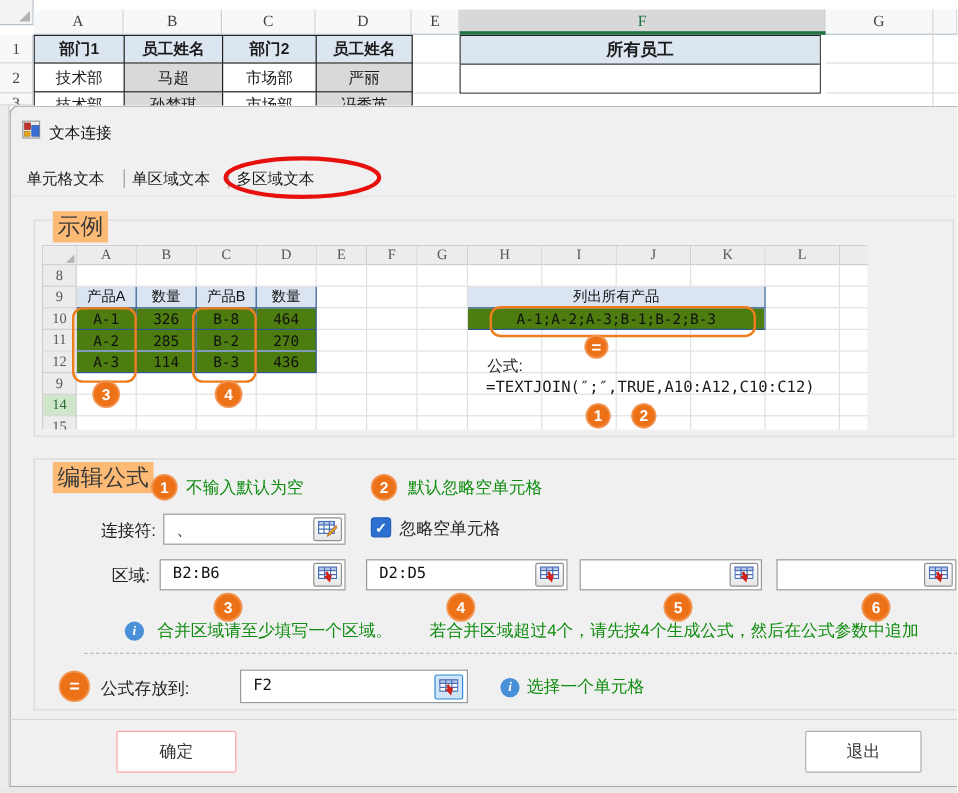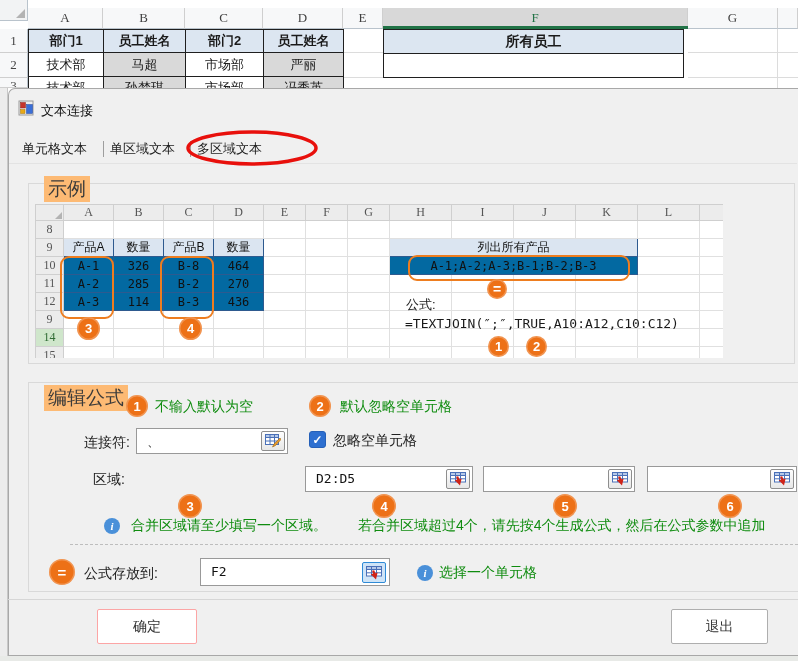--- a/index.html
+++ b/index.html
@@ -37,21 +37,21 @@
   .minwrap{background:#fff;overflow:hidden;}
   table.mini{border-collapse:collapse;table-layout:fixed;width:688px;}
   table.mini td{padding:0;height:18px;border:1px solid #e0e0e0;box-sizing:border-box;
      text-align:center;font-size:12px;overflow:hidden;white-space:nowrap;}
   table.mini td.mh{background:#ececec;border-color:#cfcfcf;color:#555;height:16px;
      font-family:"Liberation Serif",serif;font-size:12px;position:relative;}
   table.mini td.rn{background:#ececec;border-color:#cfcfcf;color:#555;
      font-family:"Liberation Serif",serif;}
   table.mini td.rn.grn{background:#cfe6cb;color:#2f6b33;}
   table.mini td.hb{background:#dbe5f1;border:1.5px solid #2e5a8f;color:#111;}
-  table.mini td.db{background:#0369a1;border:1.5px solid #2e5a8f;
+  table.mini td.db{background:#4d7c0f;border:1.5px solid #2e5a8f;
      font-family:"DejaVu Sans Mono",monospace;font-size:12px;color:#111;}
   
   .orect{border:2.5px solid #ee7d1f;border-radius:9px;box-sizing:border-box;background:transparent;}
   .nbadge{background:#ed7117;color:#fff;border-radius:50%;font-weight:bold;
      display:flex;align-items:center;justify-content:center;font-size:13px;
      box-shadow:inset 0 0 0 1.5px rgba(255,255,255,.25);}
   .grtxt{color:#0f8c0f;font-size:14px;white-space:nowrap;}
   .formula{font-family:"DejaVu Sans Mono",monospace;font-size:13px;color:#1a1a1a;white-space:nowrap;}
   
   .flabel{font-size:14px;color:#222;text-align:right;}
@@ -355,89 +355,102 @@
         <line x1="0.5" y1="7" x2="13.5" y2="7" stroke="#4a70b8"></line>
         <path d="M15 4 L9 10 L7.5 13 L10.5 11.5 L16 5.5 Z" fill="#e79a2e" stroke="#9c6410" stroke-width="0.6"></path>
       </svg>
     </span>
   </div>
   <div class="abs chk" style="left:309px;top:431px;width:17px;height:17px;">✓</div>
   <div class="abs" style="left:333px;top:432px;font-size:14px;color:#222;">忽略空单元格</div>
 
   <div class="abs flabel" style="left:55px;top:471px;width:70px;">区域:</div>
 
-
-  <div class="abs finput" style="left:305px;top:466px;width:168px;height:26px;">
-    <span class="fval">D2:D5</span>
+  <div class="abs finput" style="left:133px;top:466px;width:155px;height:26px;">
+    <span class="fval">B2:B6</span>
     <span class="icobtn">
       <svg width="16" height="14" viewBox="0 0 16 14">
         <rect x="0.5" y="0.5" width="15" height="9.5" fill="#fff" stroke="#4a70b8"></rect>
         <rect x="0.5" y="0.5" width="15" height="3" fill="#b6c9e8" stroke="#4a70b8"></rect>
         <line x1="5.5" y1="0.5" x2="5.5" y2="10" stroke="#4a70b8"></line>
         <line x1="10.5" y1="0.5" x2="10.5" y2="10" stroke="#4a70b8"></line>
         <line x1="0.5" y1="6.8" x2="15.5" y2="6.8" stroke="#4a70b8"></line>
         <path d="M10 13.5 L4.8 8.2 L7.2 7.8 L6 4.8 L8.2 4.2 L9.4 7.2 L11.6 6.4 Z" fill="#cf2318"></path>
       </svg>
     </span>
   </div>
 
-  <div class="abs finput" style="left:483px;top:466px;width:152px;height:26px;">
-    <span class="fval"></span>
+  <div class="abs finput" style="left:305px;top:466px;width:168px;height:26px;">
+    <span class="fval">D2:D5</span>
     <span class="icobtn">
       <svg width="16" height="14" viewBox="0 0 16 14">
         <rect x="0.5" y="0.5" width="15" height="9.5" fill="#fff" stroke="#4a70b8"></rect>
         <rect x="0.5" y="0.5" width="15" height="3" fill="#b6c9e8" stroke="#4a70b8"></rect>
         <line x1="5.5" y1="0.5" x2="5.5" y2="10" stroke="#4a70b8"></line>
         <line x1="10.5" y1="0.5" x2="10.5" y2="10" stroke="#4a70b8"></line>
         <line x1="0.5" y1="6.8" x2="15.5" y2="6.8" stroke="#4a70b8"></line>
         <path d="M10 13.5 L4.8 8.2 L7.2 7.8 L6 4.8 L8.2 4.2 L9.4 7.2 L11.6 6.4 Z" fill="#cf2318"></path>
       </svg>
     </span>
   </div>
 
-  <div class="abs finput" style="left:647px;top:466px;width:150px;height:26px;">
+  <div class="abs finput" style="left:483px;top:466px;width:152px;height:26px;">
     <span class="fval"></span>
     <span class="icobtn">
       <svg width="16" height="14" viewBox="0 0 16 14">
         <rect x="0.5" y="0.5" width="15" height="9.5" fill="#fff" stroke="#4a70b8"></rect>
         <rect x="0.5" y="0.5" width="15" height="3" fill="#b6c9e8" stroke="#4a70b8"></rect>
         <line x1="5.5" y1="0.5" x2="5.5" y2="10" stroke="#4a70b8"></line>
         <line x1="10.5" y1="0.5" x2="10.5" y2="10" stroke="#4a70b8"></line>
         <line x1="0.5" y1="6.8" x2="15.5" y2="6.8" stroke="#4a70b8"></line>
         <path d="M10 13.5 L4.8 8.2 L7.2 7.8 L6 4.8 L8.2 4.2 L9.4 7.2 L11.6 6.4 Z" fill="#cf2318"></path>
       </svg>
     </span>
   </div>
 
-  <div class="abs nbadge" style="left:178px;top:494px;width:24px;height:24px;">3</div>
-  <div class="abs nbadge" style="left:372px;top:494px;width:24px;height:24px;">4</div>
-  <div class="abs nbadge" style="left:553px;top:494px;width:24px;height:24px;">5</div>
-  <div class="abs nbadge" style="left:718px;top:494px;width:24px;height:24px;">6</div>
-
-  <div class="abs iico" style="left:104px;top:518px;width:16px;height:16px;">i</div>
-  <div class="abs grtxt" style="left:131px;top:517px;">合并区域请至少填写一个区域。</div>
-  <div class="abs grtxt" style="left:358px;top:517px;">若合并区域超过4个，请先按4个生成公式，然后在公式参数中追加</div>
-
-  <div class="abs dash" style="left:70px;top:544px;width:728px;height:0;"></div>
-
-  <div class="abs nbadge" style="left:49px;top:559px;width:26px;height:26px;font-size:15px;">=</div>
-  <div class="abs" style="left:84px;top:565px;font-size:14px;color:#222;">公式存放到:</div>
-  <div class="abs finput" style="left:200px;top:558px;width:190px;height:28px;">
-    <span class="fval" style="top:5px;">F2</span>
-    <span class="icobtn hl" style="top:3px;right:3px;height:21px;">
+  <div class="abs finput" style="left:647px;top:466px;width:150px;height:26px;">
+    <span class="fval"></span>
+    <span class="icobtn">
       <svg width="16" height="14" viewBox="0 0 16 14">
         <rect x="0.5" y="0.5" width="15" height="9.5" fill="#fff" stroke="#4a70b8"></rect>
         <rect x="0.5" y="0.5" width="15" height="3" fill="#b6c9e8" stroke="#4a70b8"></rect>
         <line x1="5.5" y1="0.5" x2="5.5" y2="10" stroke="#4a70b8"></line>
         <line x1="10.5" y1="0.5" x2="10.5" y2="10" stroke="#4a70b8"></line>
         <line x1="0.5" y1="6.8" x2="15.5" y2="6.8" stroke="#4a70b8"></line>
         <path d="M10 13.5 L4.8 8.2 L7.2 7.8 L6 4.8 L8.2 4.2 L9.4 7.2 L11.6 6.4 Z" fill="#cf2318"></path>
       </svg>
     </span>
   </div>
+
+  <div class="abs nbadge" style="left:178px;top:494px;width:24px;height:24px;">3</div>
+  <div class="abs nbadge" style="left:372px;top:494px;width:24px;height:24px;">4</div>
+  <div class="abs nbadge" style="left:553px;top:494px;width:24px;height:24px;">5</div>
+  <div class="abs nbadge" style="left:718px;top:494px;width:24px;height:24px;">6</div>
+
+  <div class="abs iico" style="left:104px;top:518px;width:16px;height:16px;">i</div>
+  <div class="abs grtxt" style="left:131px;top:517px;">合并区域请至少填写一个区域。</div>
+  <div class="abs grtxt" style="left:358px;top:517px;">若合并区域超过4个，请先按4个生成公式，然后在公式参数中追加</div>
+
+  <div class="abs dash" style="left:70px;top:544px;width:728px;height:0;"></div>
+
+  <div class="abs nbadge" style="left:49px;top:559px;width:26px;height:26px;font-size:15px;">=</div>
+  <div class="abs" style="left:84px;top:565px;font-size:14px;color:#222;">公式存放到:</div>
+  <div class="abs finput" style="left:200px;top:558px;width:190px;height:28px;">
+    <span class="fval" style="top:5px;">F2</span>
+    <span class="icobtn hl" style="top:3px;right:3px;height:21px;">
+      <svg width="16" height="14" viewBox="0 0 16 14">
+        <rect x="0.5" y="0.5" width="15" height="9.5" fill="#fff" stroke="#4a70b8"></rect>
+        <rect x="0.5" y="0.5" width="15" height="3" fill="#b6c9e8" stroke="#4a70b8"></rect>
+        <line x1="5.5" y1="0.5" x2="5.5" y2="10" stroke="#4a70b8"></line>
+        <line x1="10.5" y1="0.5" x2="10.5" y2="10" stroke="#4a70b8"></line>
+        <line x1="0.5" y1="6.8" x2="15.5" y2="6.8" stroke="#4a70b8"></line>
+        <path d="M10 13.5 L4.8 8.2 L7.2 7.8 L6 4.8 L8.2 4.2 L9.4 7.2 L11.6 6.4 Z" fill="#cf2318"></path>
+      </svg>
+    </span>
+  </div>
   <div class="abs iico" style="left:417px;top:565px;width:16px;height:16px;">i</div>
   <div class="abs grtxt" style="left:439px;top:564px;">选择一个单元格</div>
 
   <div class="abs" style="left:8px;top:599px;width:790px;height:1px;background:#d6d6d6;"></div>
   <div class="abs btn ok" style="left:97px;top:609px;width:100px;height:35px;">确定</div>
   <div class="abs btn exit" style="left:671px;top:609px;width:97px;height:35px;">退出</div>
 
 </div>
 
 </body></html>

